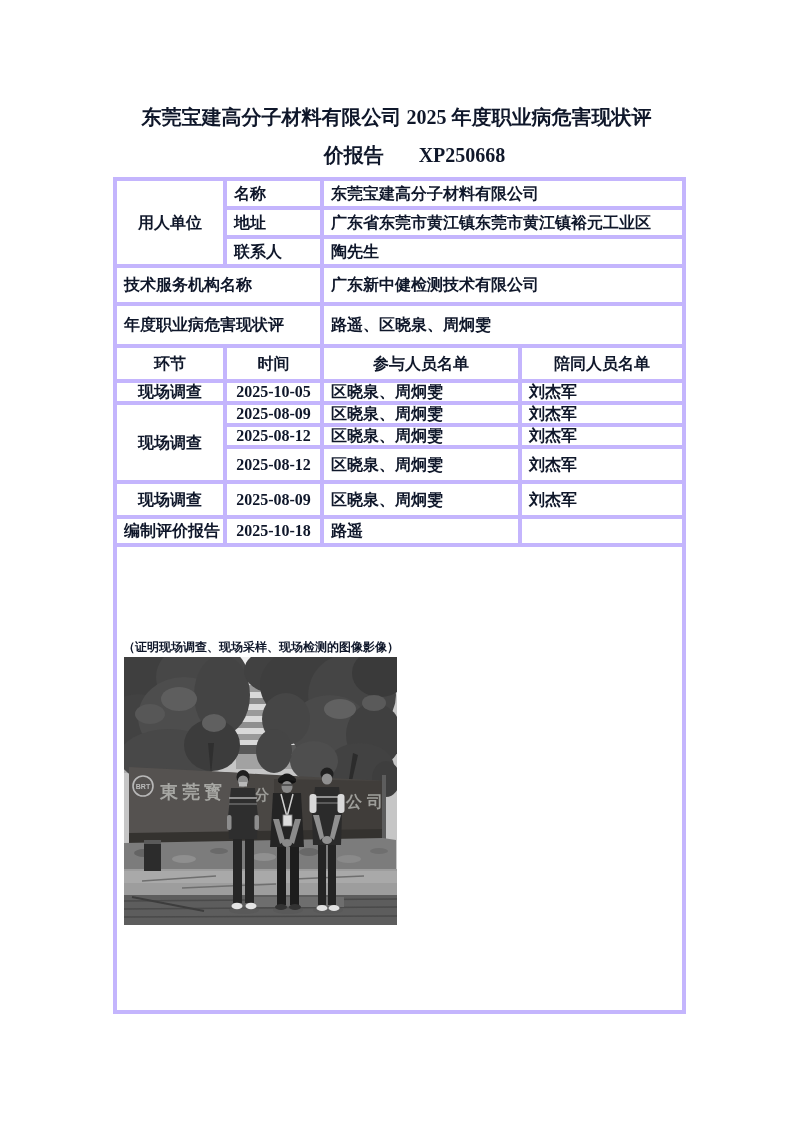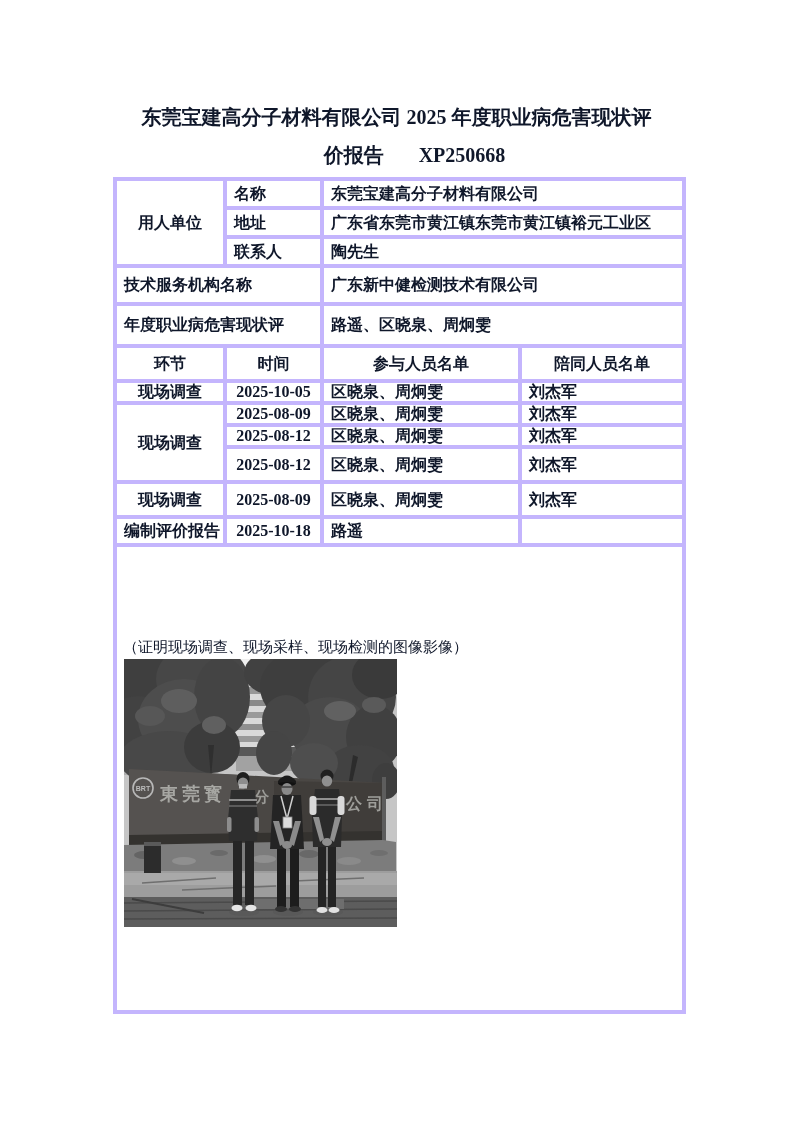--- a/index.html
+++ b/index.html
@@ -27,21 +27,21 @@
     padding:0 7px;
     line-height:1.1;
     overflow:hidden;
     white-space:nowrap;
     vertical-align:middle;
   }
   tr.h29{height:29px} tr.h38{height:38px} tr.h42{height:42px}
   tr.h23{height:35px} tr.h22{height:22px} tr.h28{height:28px}
   td.center{text-align:center;padding:0 2px;}
   td.photo-cell{vertical-align:top;padding:2px 4px;height:463px;}
-  .caption{font-size:15px;font-weight:normal;margin:1px 0 3px -1px;white-space:nowrap;}
+  .caption{font-size:12px;font-weight:bold;margin:1px 0 3px -1px;white-space:nowrap;}
   .photo-frame{width:273px;height:260px;margin-left:0;}
   .photo-frame svg{display:block;}
 </style>
 </head>
 <body>
 
 <div class="page">
 
   <div class="title-block">东莞宝建高分子材料有限公司 2025 年度职业病危害现状评</div>
   <div class="title-line2">

